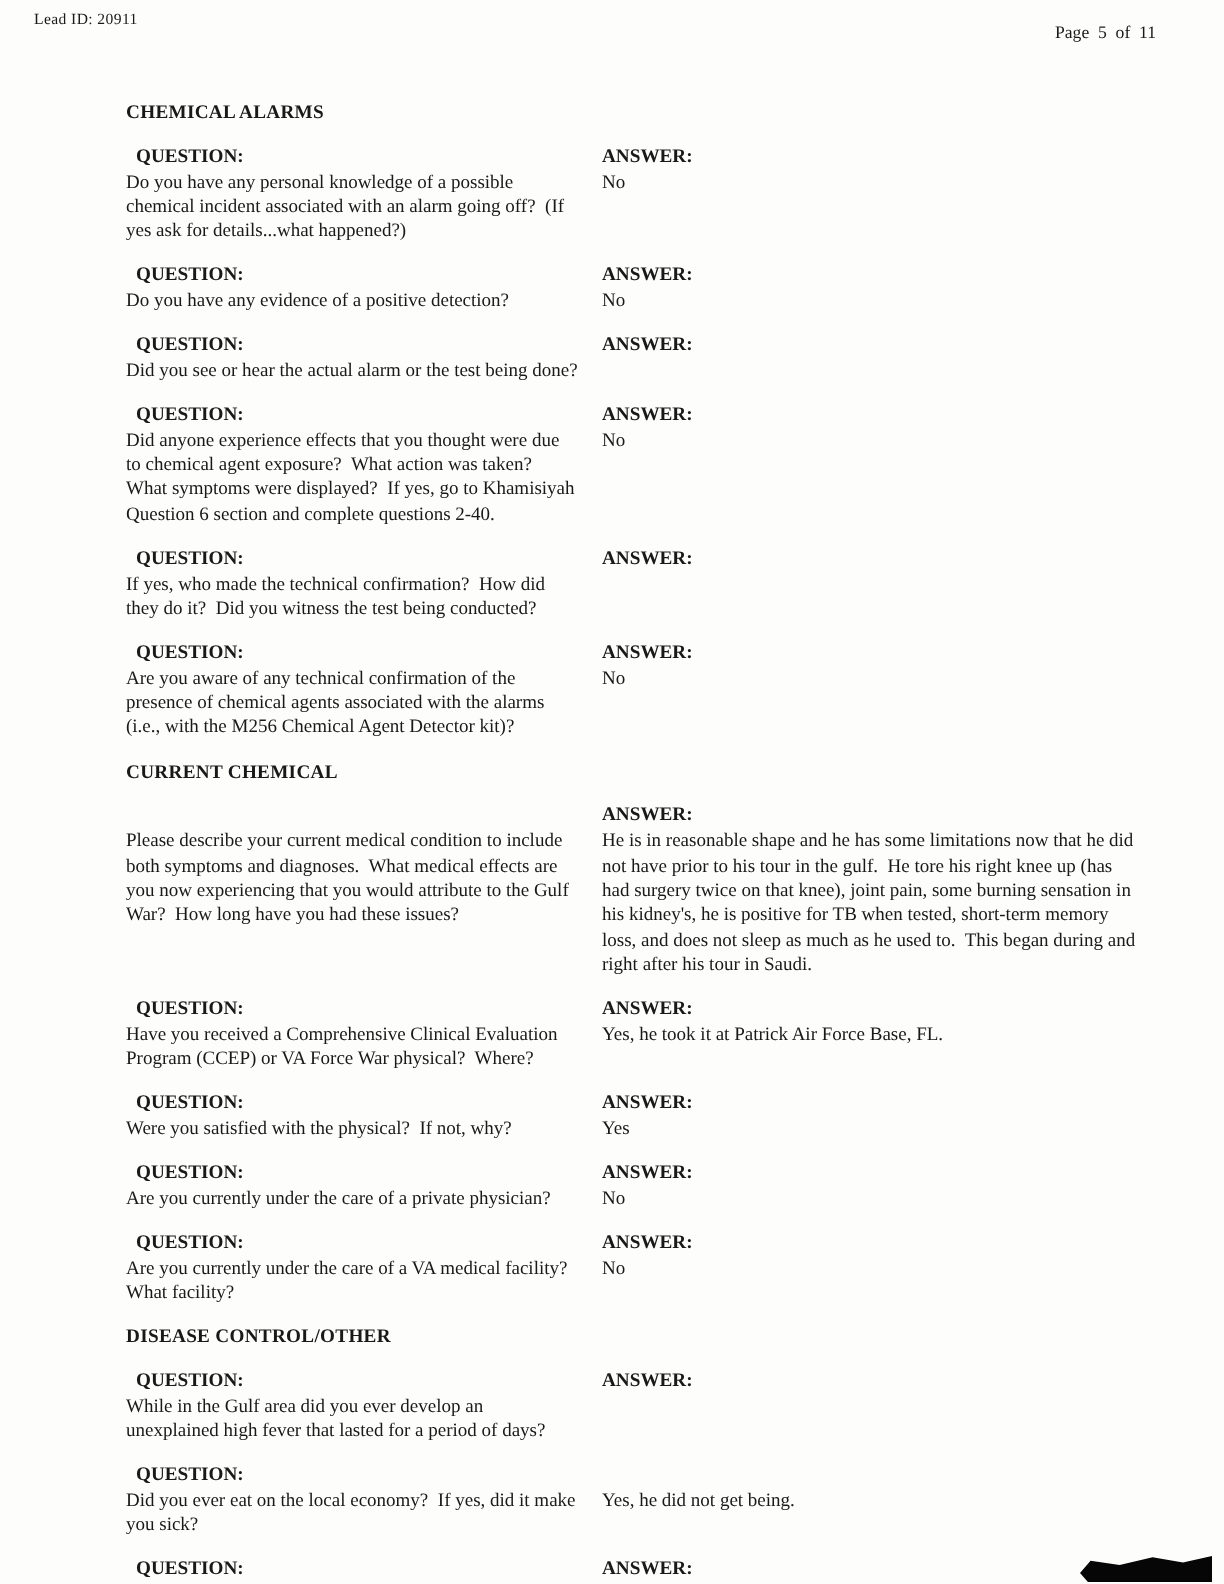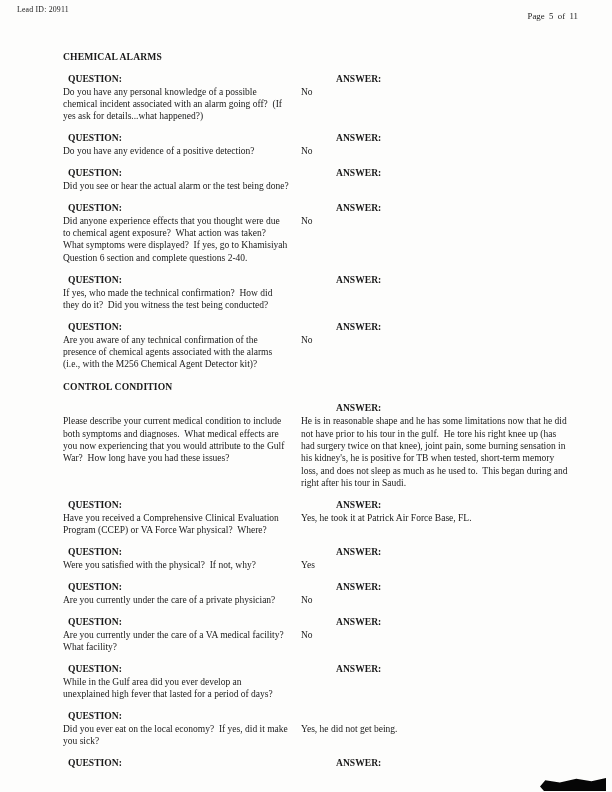--- a/index.html
+++ b/index.html
@@ -8,21 +8,21 @@
     font-family:"Liberation Serif","DejaVu Serif",serif;color:#191919;
     overflow:hidden;
   }
   .lead-id{position:absolute;left:17px;top:5px;font-size:7.8px;letter-spacing:.2px;}
   .page-num{position:absolute;right:34px;top:11px;font-size:8.8px;white-space:pre;}
   .content{position:absolute;left:63px;top:50px;width:527px;}
   .section-title{font-weight:700;font-size:9.6px;letter-spacing:.15px;margin-top:9px;line-height:13px;}
   .section-title:first-child{margin-top:0;}
   .qa{margin-top:4.5px;}
   .row{display:flex;align-items:flex-start;}
-  .labelrow{min-height:12.4px;gap:35px;}
+  .labelrow{min-height:12.4px;}
   .qcol{flex:0 0 238px;width:238px;padding-right:12px;box-sizing:border-box;}
   .acol{flex:1;min-width:0;}
   .lbl{font-weight:700;font-size:9.6px;line-height:12.4px;display:inline-block;}
   .qlbl{margin-left:5px;}
   .qtext,.atext{font-size:9.5px;line-height:12.35px;white-space:pre-wrap;}
   .atext{max-width:268px;}
   .artifact{
     position:absolute;right:6px;bottom:1px;width:66px;height:13px;background:#060606;
     clip-path:polygon(0 65%,8% 18%,30% 35%,55% 5%,78% 25%,100% 0,100% 100%,6% 100%);
   }
@@ -88,21 +88,21 @@
       <div class="qa">
         <div class="row labelrow">
           <div class="qcol"><span class="lbl qlbl">QUESTION:</span></div>
           <div class="acol"><span class="lbl">ANSWER:</span></div>
         </div>
         <div class="row">
           <div class="qcol qtext">Are you aware of any technical confirmation of the presence of chemical agents associated with the alarms (i.e., with the M256 Chemical Agent Detector kit)?</div>
           <div class="acol atext">No</div>
         </div>
       </div>
-      <div class="section-title">CONTROL CONDITION</div>
+      <div class="section-title">CURRENT CHEMICAL</div>
       <div class="qa">
         <div class="row labelrow">
           <div class="qcol"></div>
           <div class="acol"><span class="lbl">ANSWER:</span></div>
         </div>
         <div class="row">
           <div class="qcol qtext">Please describe your current medical condition to include both symptoms and diagnoses.  What medical effects are you now experiencing that you would attribute to the Gulf War?  How long have you had these issues?</div>
           <div class="acol atext">He is in reasonable shape and he has some limitations now that he did not have prior to his tour in the gulf.  He tore his right knee up (has had surgery twice on that knee), joint pain, some burning sensation in his kidney's, he is positive for TB when tested, short-term memory loss, and does not sleep as much as he used to.  This began during and right after his tour in Saudi.</div>
         </div>
       </div>
@@ -139,20 +139,21 @@
       <div class="qa">
         <div class="row labelrow">
           <div class="qcol"><span class="lbl qlbl">QUESTION:</span></div>
           <div class="acol"><span class="lbl">ANSWER:</span></div>
         </div>
         <div class="row">
           <div class="qcol qtext">Are you currently under the care of a VA medical facility?  What facility?</div>
           <div class="acol atext">No</div>
         </div>
       </div>
+      <div class="section-title">DISEASE CONTROL/OTHER</div>
       <div class="qa">
         <div class="row labelrow">
           <div class="qcol"><span class="lbl qlbl">QUESTION:</span></div>
           <div class="acol"><span class="lbl">ANSWER:</span></div>
         </div>
         <div class="row">
           <div class="qcol qtext">While in the Gulf area did you ever develop an unexplained high fever that lasted for a period of days?</div>
           <div class="acol atext"></div>
         </div>
       </div>

